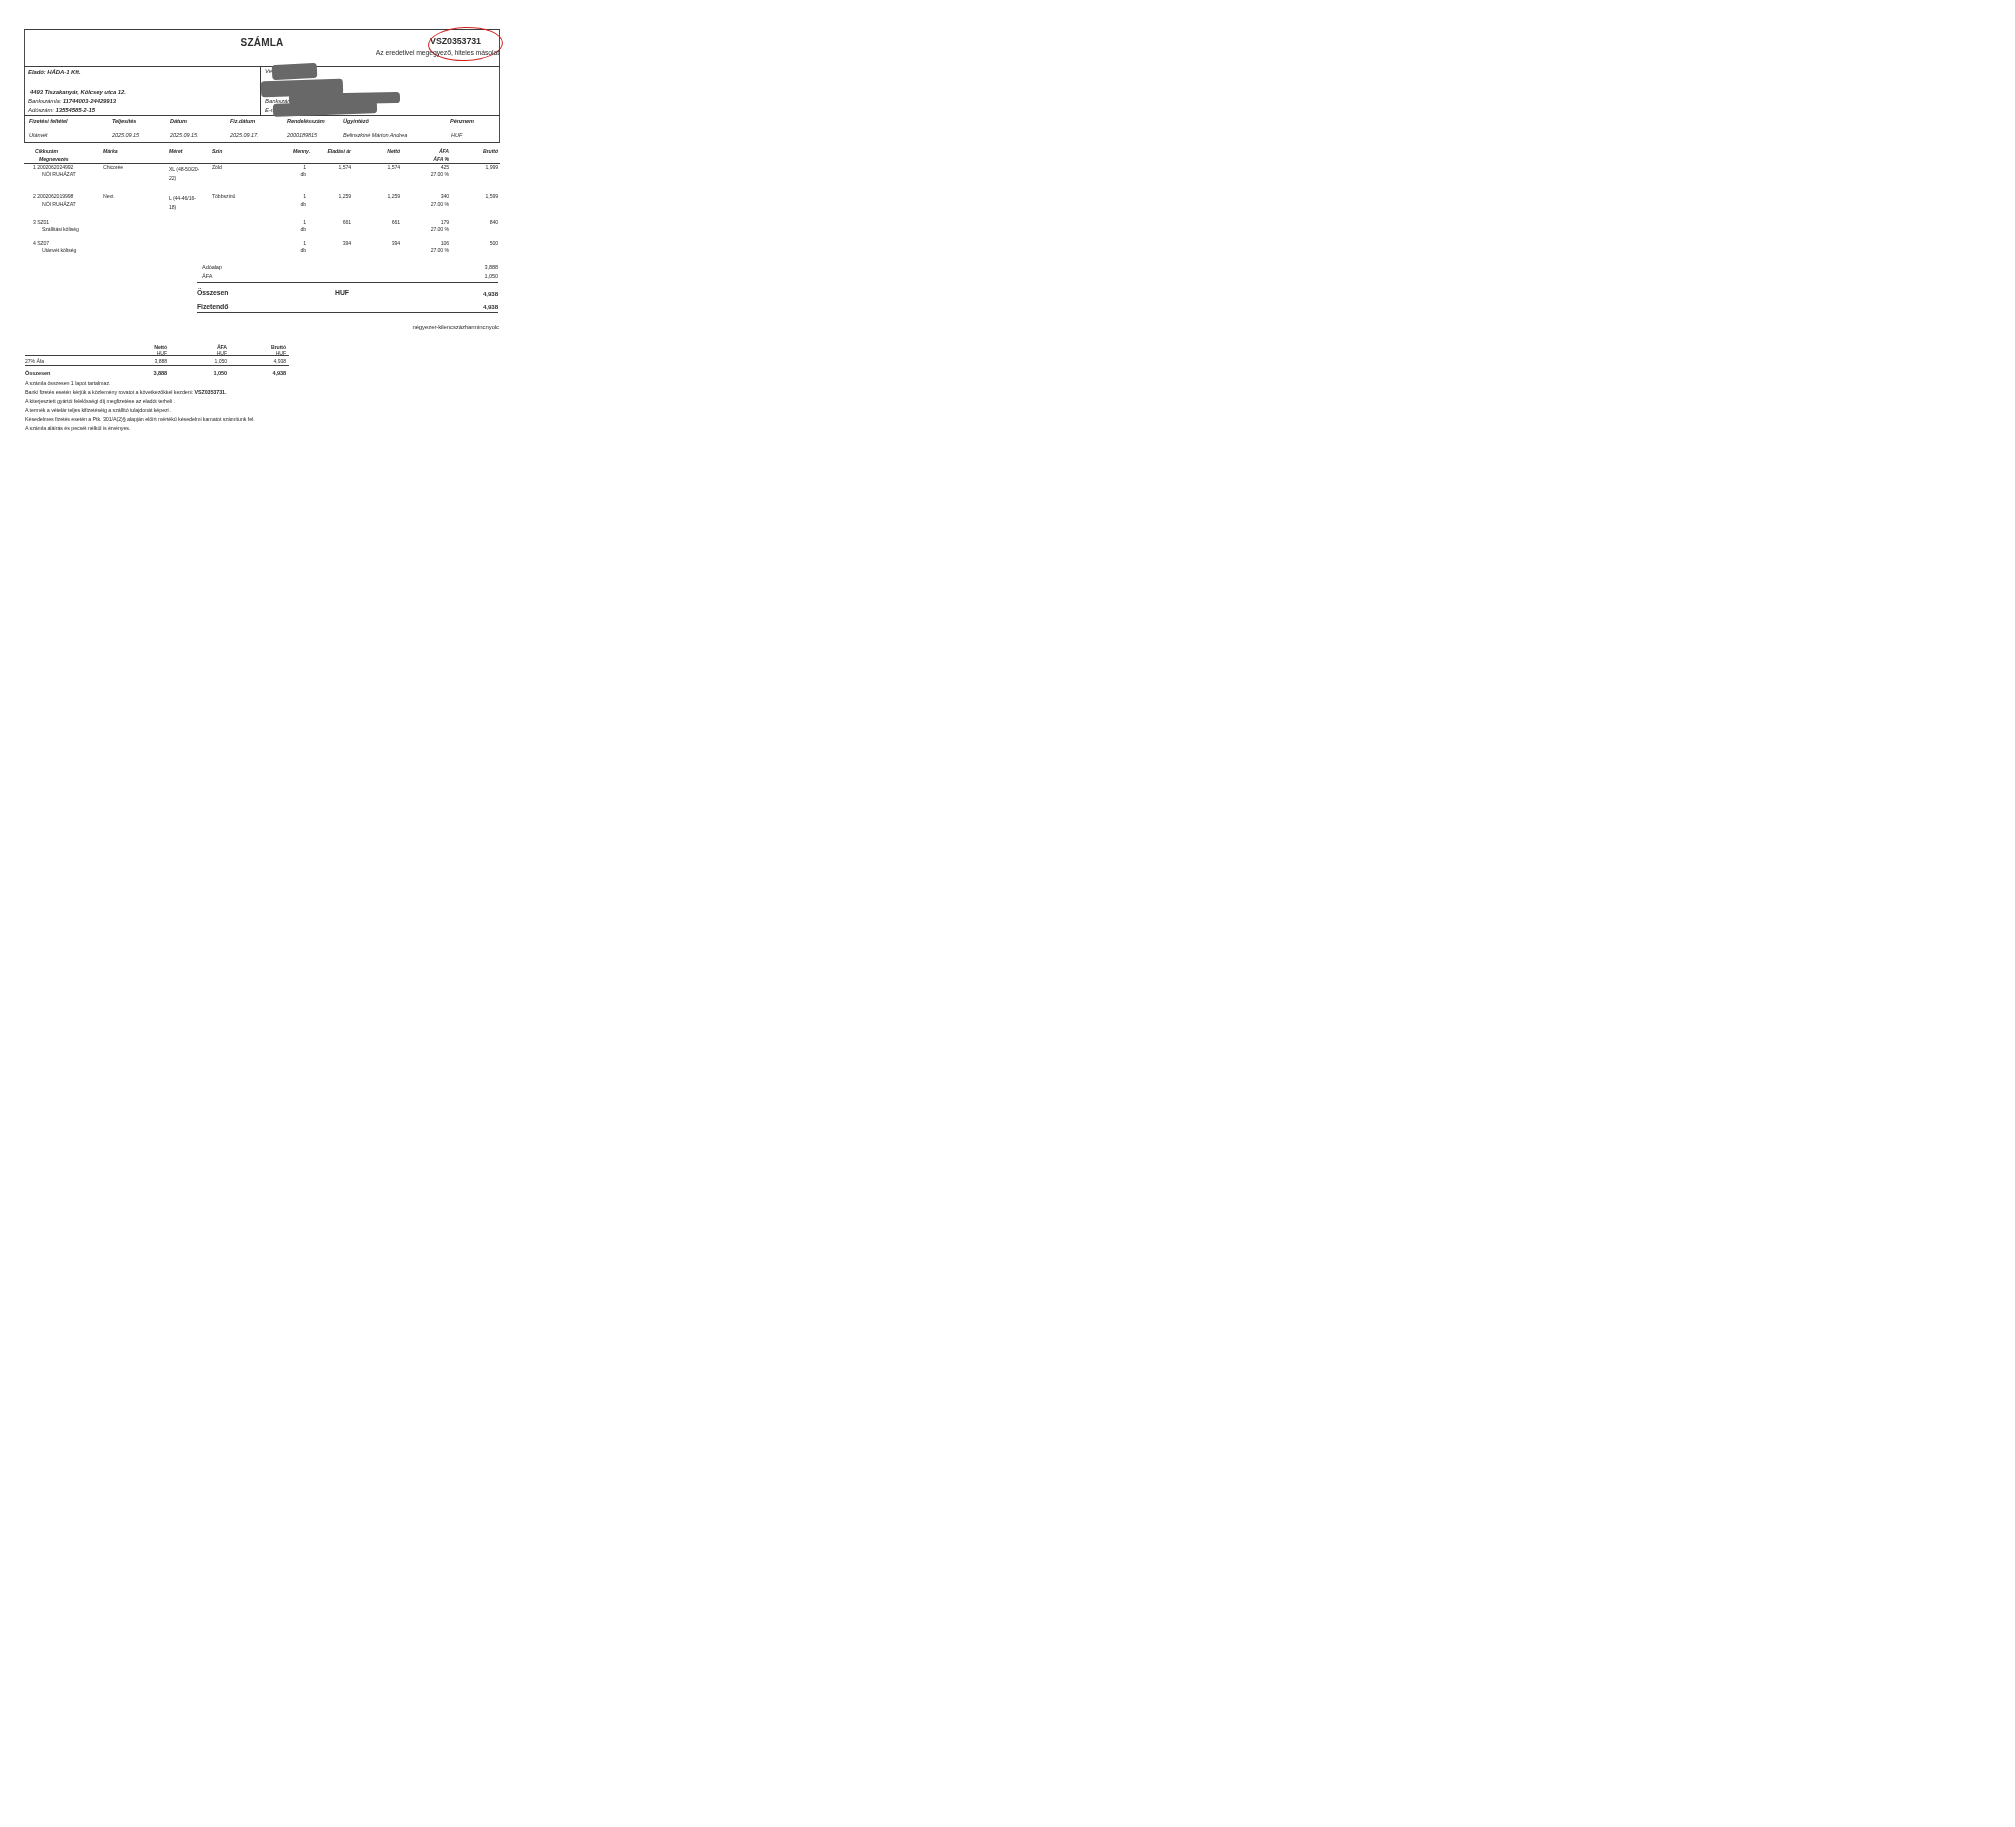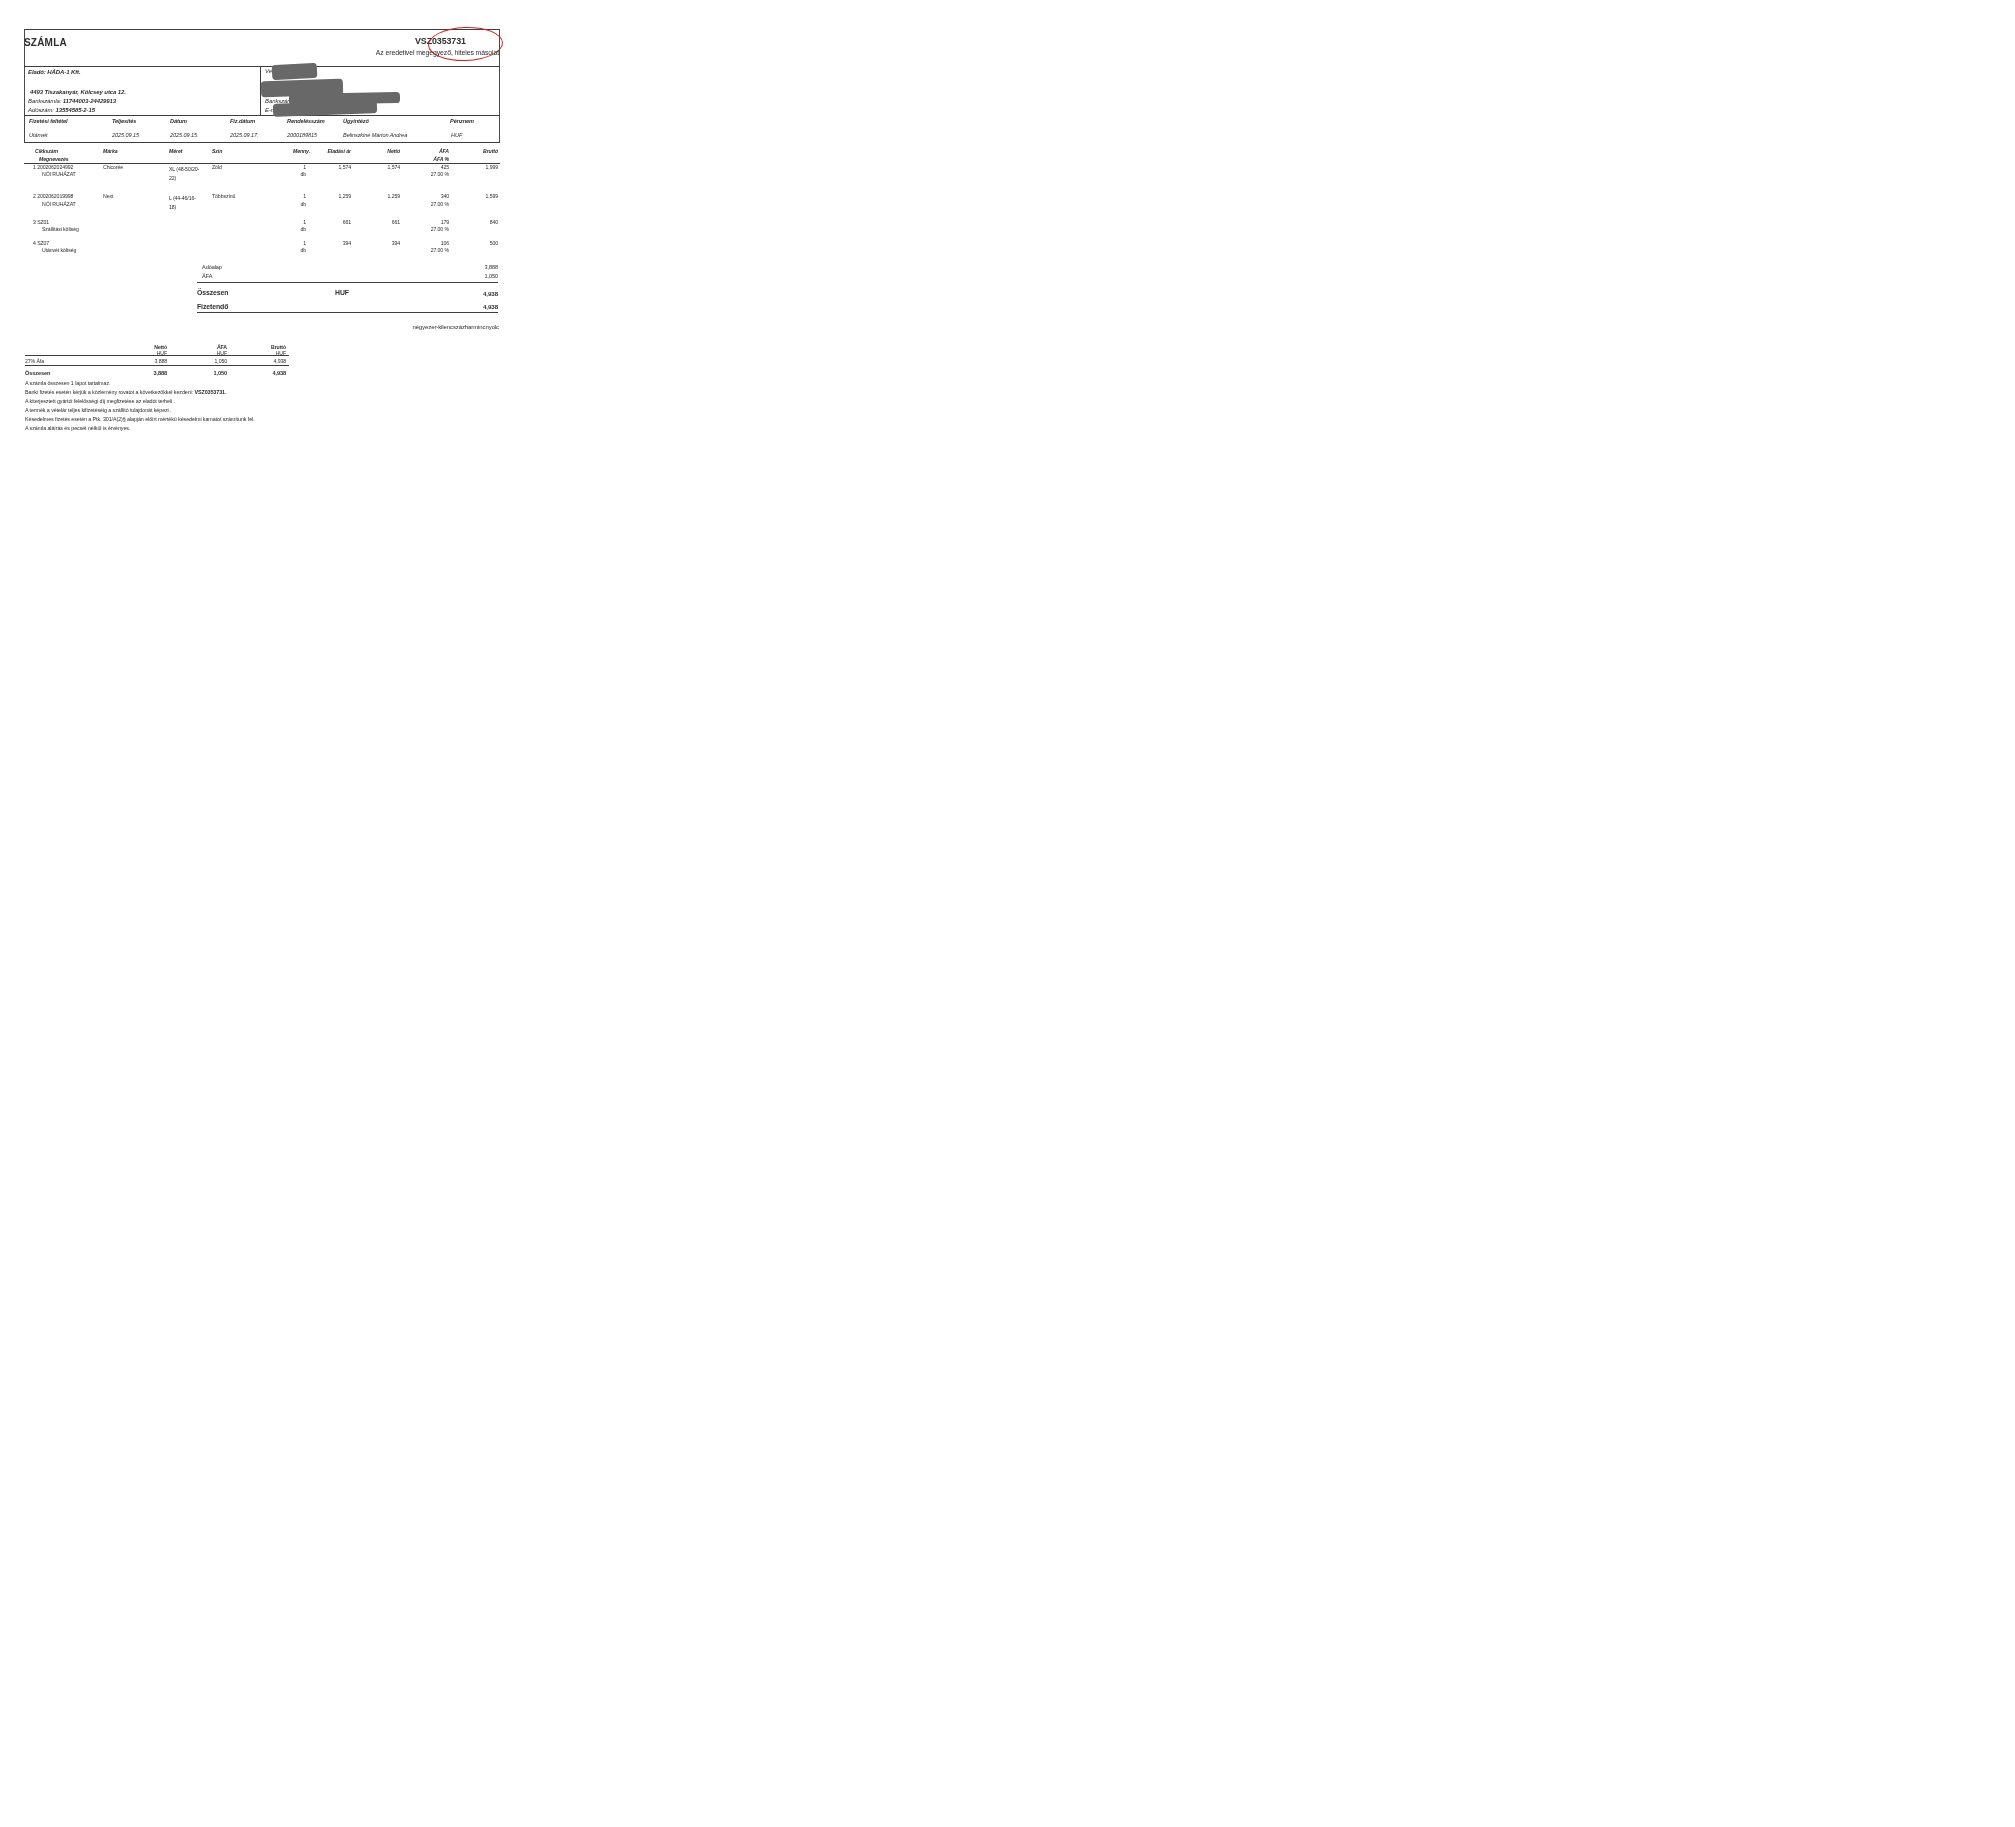--- a/index.html
+++ b/index.html
@@ -9,24 +9,24 @@
   .abs{position:absolute;white-space:nowrap;}
   .b{font-weight:bold;}
   .i{font-style:italic;}
   .r{text-align:right;}
   .hline{position:absolute;background:#3d3d3d;height:0.8px;}
   .hline.thick{height:1.2px;}
   .vline{position:absolute;background:#3d3d3d;width:0.8px;}
   .header-box{position:absolute;left:24px;top:29px;width:476px;height:114px;
         box-sizing:border-box;border:0.8px solid #4a4a4a;
         border-top:1.2px solid #3d3d3d;border-bottom:1.2px solid #3d3d3d;}
-  .title{position:absolute;left:24px;top:37px;width:476px;
+  .title{position:absolute;left:24px;top:37px;width:476px;text-align:center;
         font-size:10px;font-weight:bold;letter-spacing:0.2px;}
   .copy-note{position:absolute;left:282px;top:49px;width:217px;text-align:right;font-size:6.9px;}
-  .inv-num{position:absolute;left:415px;top:36px;width:81px;text-align:left;
+  .inv-num{position:absolute;left:415px;top:36px;width:81px;text-align:center;
         font-size:8.9px;font-weight:bold;}
   .red-ellipse{position:absolute;left:428px;top:27px;width:73px;height:32px;
         border:1.6px solid #d32222;border-radius:50%;transform:rotate(-2deg);
         pointer-events:none;}
   .redact{position:absolute;background:#686868;border-radius:3.6px;}
   .fs15{font-size:6px;} .fs14{font-size:5.6px;} .fs13{font-size:5.2px;}
   .fs17b{font-size:6.9px;font-weight:bold;}
   .words{font-size:6px;}
   .footer-line{font-size:5.4px;}
   .size-cell{white-space:normal;line-height:9.3px;width:32px;}

